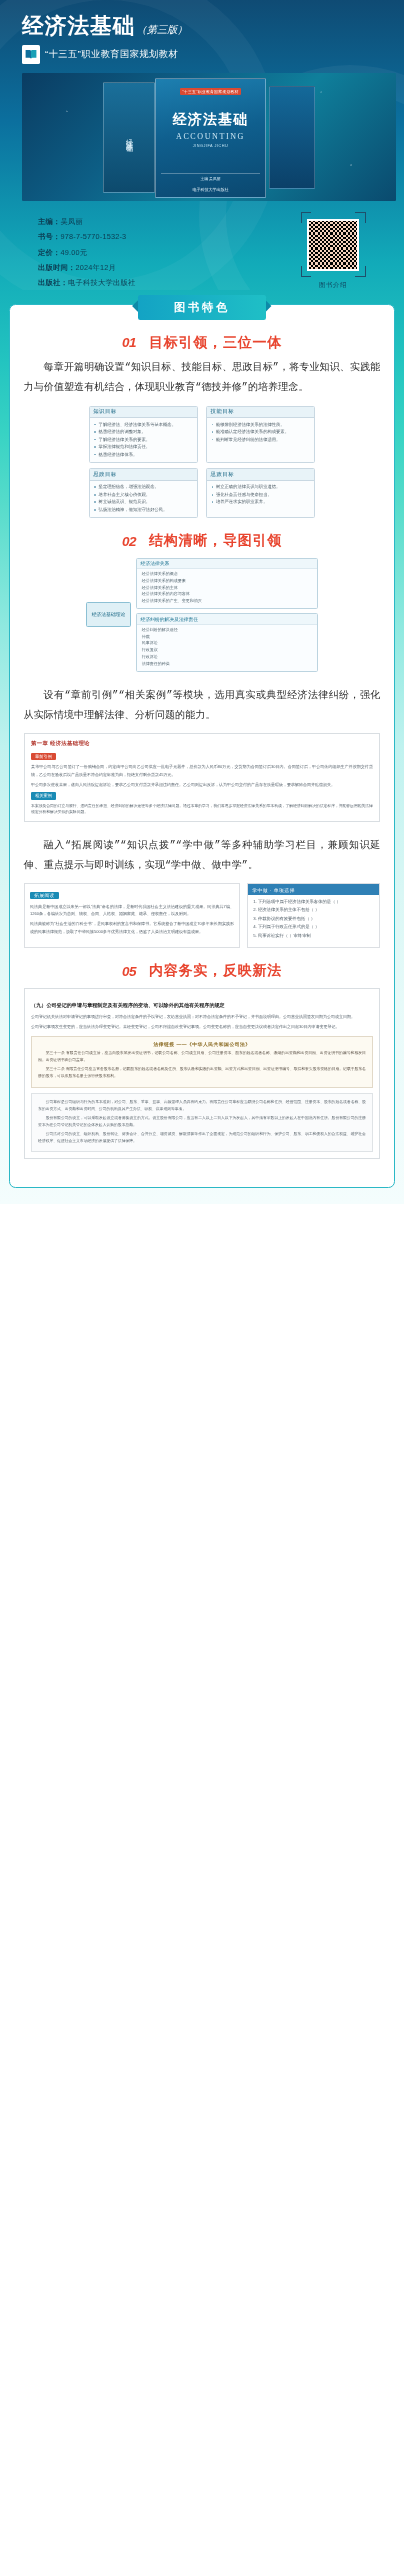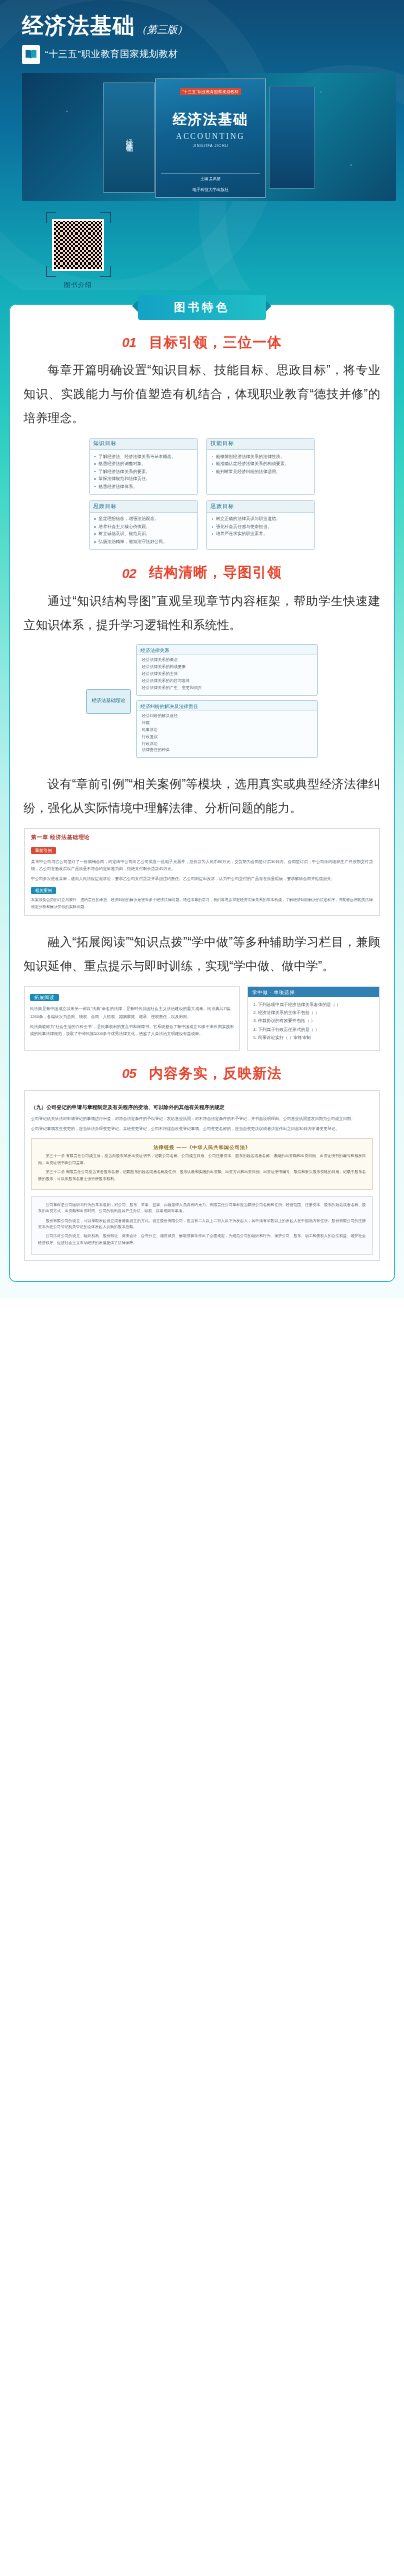--- a/index.html
+++ b/index.html
@@ -224,21 +224,21 @@
     color: #10455f;
     letter-spacing: 0.5px;
   }
 
   
   .card {
     margin: 14px 8.6px 0 8.6px;
     background: #ffffff;
     border-radius: 6.5px;
     border: 1.6px solid #2bb8c6;
-    padding: 0 0 20px 0;
+    padding: 0 0 28px 0;
     position: relative;
     z-index: 4;
   }
   .card-banner {
     width: 128px;
     margin: -10.2px auto 0 auto;
     background: linear-gradient(90deg, #13a3c4, #1fbfc6);
     color: #fff;
     font-size: 11.3px;
     font-weight: bold;
@@ -275,26 +275,27 @@
     font-style: italic;
     letter-spacing: -0.5px;
   }
   .feat-title {
     font-size: 14px;
     font-weight: bold;
     color: #e8452f;
     letter-spacing: 0.8px;
   }
   .feat-body {
-    font-size: 12px;
+    font-size: 10px;
     line-height: 2;
     color: #2a2a2a;
     text-align: justify;
     text-indent: 2em;
     letter-spacing: 0.1px;
+    font-family: Liberation Mono, monospace;
   }
 
   
   .obj-grid {
     margin: 7.5px auto 0 auto;
     width: 226px;
     display: grid;
     grid-template-columns: 1fr 1fr;
     gap: 5.4px 8.6px;
   }
@@ -493,20 +494,27 @@
           <div class="bt">经济法基础</div>
           <div class="be">ACCOUNTING</div>
           <div class="bsmall">JINGJIFA JICHU</div>
           <div class="brow">主编 吴凤丽</div>
           <div class="bpub">电子科技大学出版社</div>
         </div>
         <div class="cover-right-book"></div>
       </div>
 
       <div class="meta-block">
+        <div class="meta-list">
+          <div class="row"><b>主编：</b><span>吴凤丽</span></div>
+          <div class="row"><b>书号：</b><span>978-7-5770-1532-3</span></div>
+          <div class="row"><b>定价：</b><span>49.00元</span></div>
+          <div class="row"><b>出版时间：</b><span>2024年12月</span></div>
+          <div class="row"><b>出版社：</b><span>电子科技大学出版社</span></div>
+        </div>
         <div class="qr-zone">
           <div class="qr-frame">
             <i class="cn c1"></i>
               <i class="cn c2"></i>
               <i class="cn c3"></i>
               <i class="cn c4"></i>
             <div class="qr-img"></div>
           </div>
           <div class="qr-caption">图书介绍</div>
         </div>
@@ -561,21 +569,20 @@
           </ul>
         </div>
       </div>
     </div>
 
     <div class="feature">
       <div class="feat-head">
         <span class="feat-num">02</span>
         <span class="feat-title">结构清晰，导图引领</span>
       </div>
-      <div class="feat-body">通过“知识结构导图”直观呈现章节内容框架，帮助学生快速建立知识体系，提升学习逻辑性和系统性。</div>
 
       <div class="map-wrap">
         <div class="map-root">经济法基础理论</div>
         <div class="map-branches">
           <div class="map-node">
             <div class="nh">经济法律关系</div>
             <ul>
               <li>经济法律关系的概念</li>
               <li>经济法律关系的构成要素</li>
               <li>经济法律关系的主体</li>

